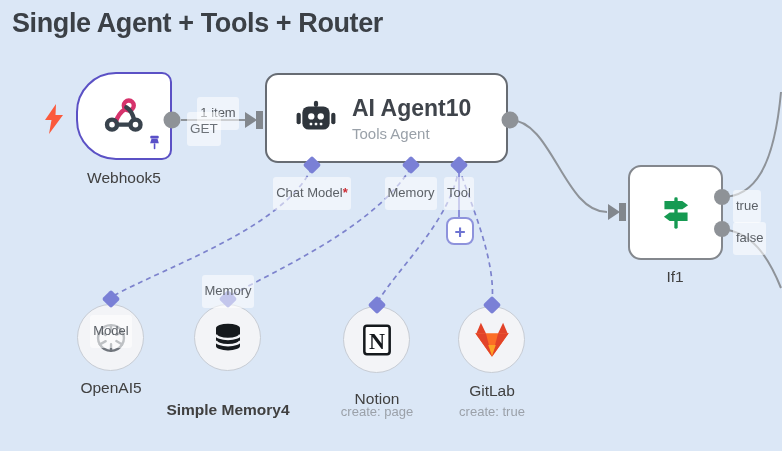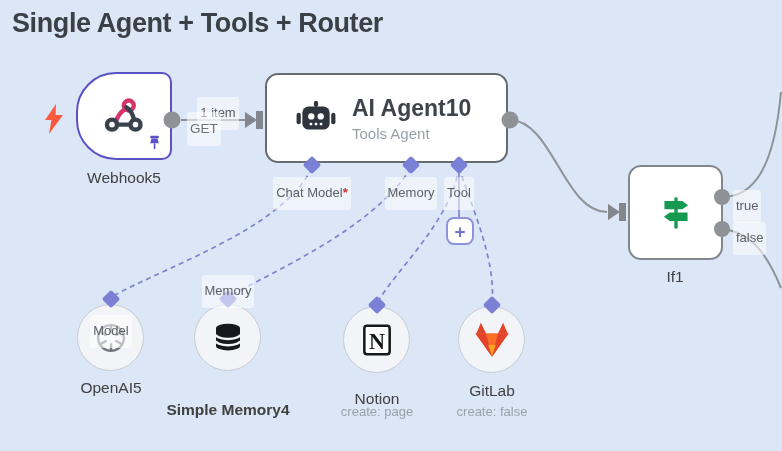--- a/index.html
+++ b/index.html
@@ -187,21 +187,21 @@
   </div>
 
   <div class="chip-row" style="left:71px; top:275px; width:80px;margin-top:40px;"><span class="chip">Model</span></div>
   <div class="chip-row" style="left:188px; top:275px; width:80px;"><span class="chip">Memory</span></div>
 
   <div class="node-label" style="left:51px; top:379px; width:120px;">OpenAI5</div>
   <div class="node-label" style="left:158px; top:401px; width:140px;font-weight:bold;">Simple Memory4</div>
   <div class="node-label" style="left:317px; top:390px; width:120px;">Notion</div>
   <div class="sub-label" style="left:317px; top:404px; width:120px;">create: page</div>
   <div class="node-label" style="left:432px; top:382px; width:120px;">GitLab</div>
-  <div class="sub-label" style="left:432px; top:404px; width:120px;">create: false</div>
+  <div class="sub-label" style="left:432px; top:404px; width:120px;">create: true</div>
 
   <svg class="layer" id="port-layer">
     <g fill="#8e9297">
       <circle cx="172" cy="120" r="8.5"></circle>
       <circle cx="510" cy="120" r="8.5"></circle>
       <circle cx="722" cy="197" r="8"></circle>
       <circle cx="722" cy="229" r="8"></circle>
     </g>
     <g fill="#82878d">
       <path d="M245,112 L245,128 L257,120 Z"></path>

